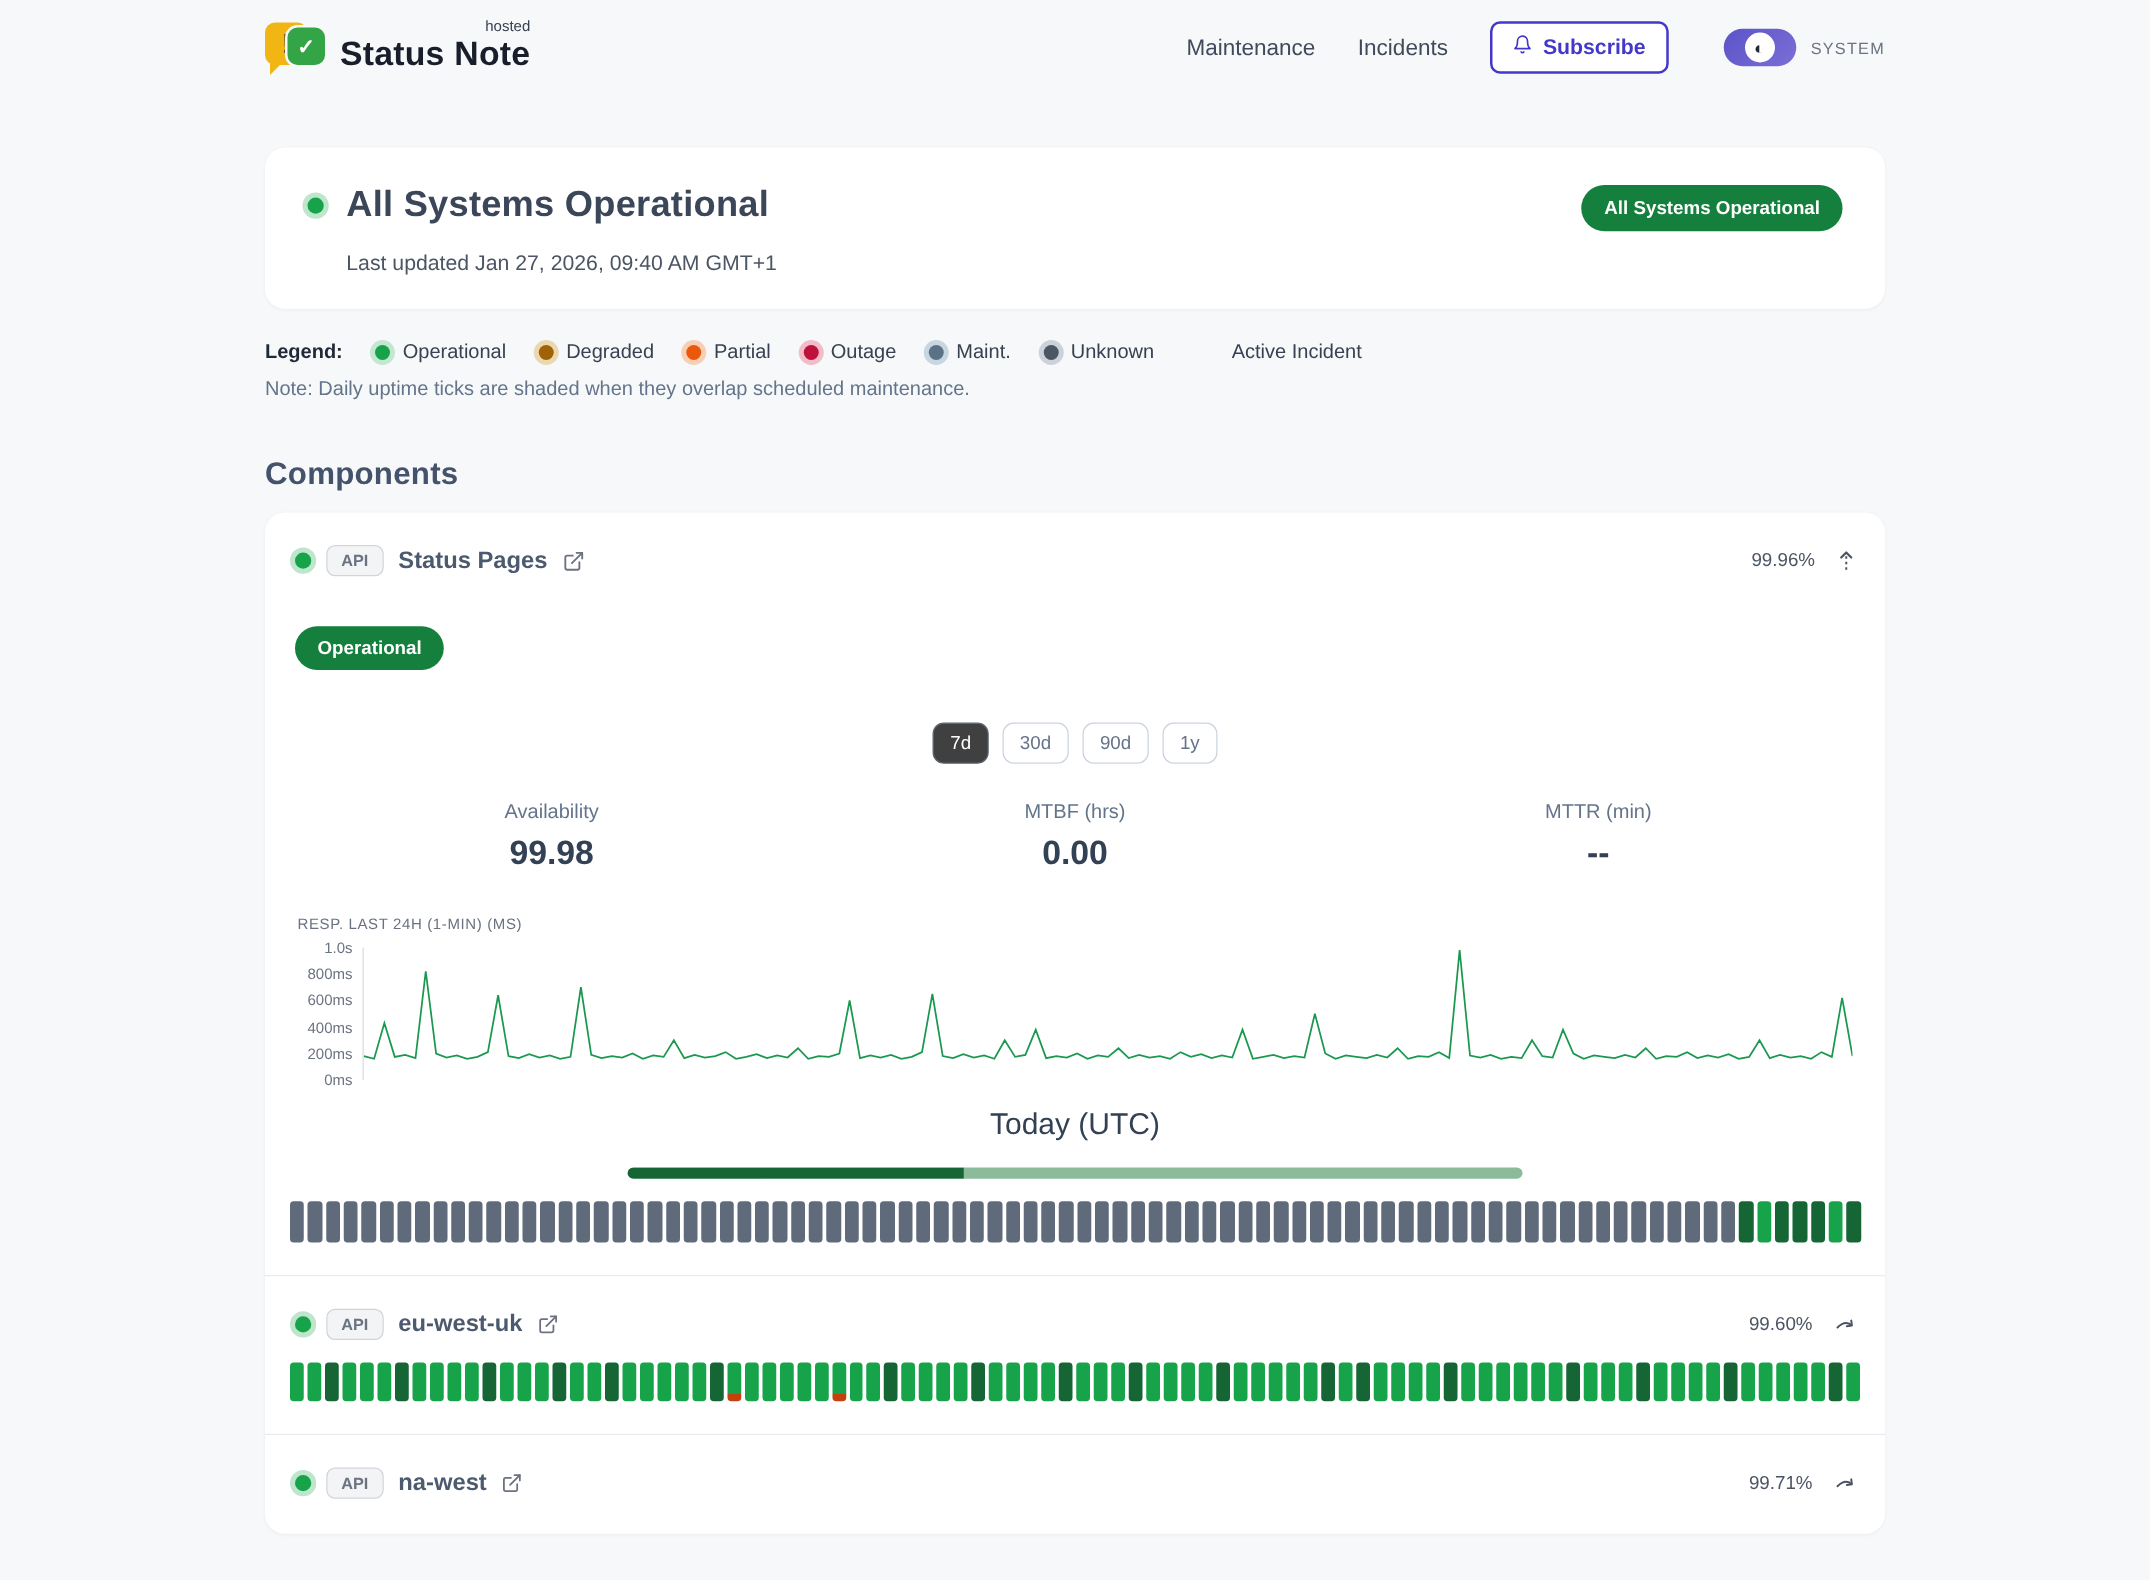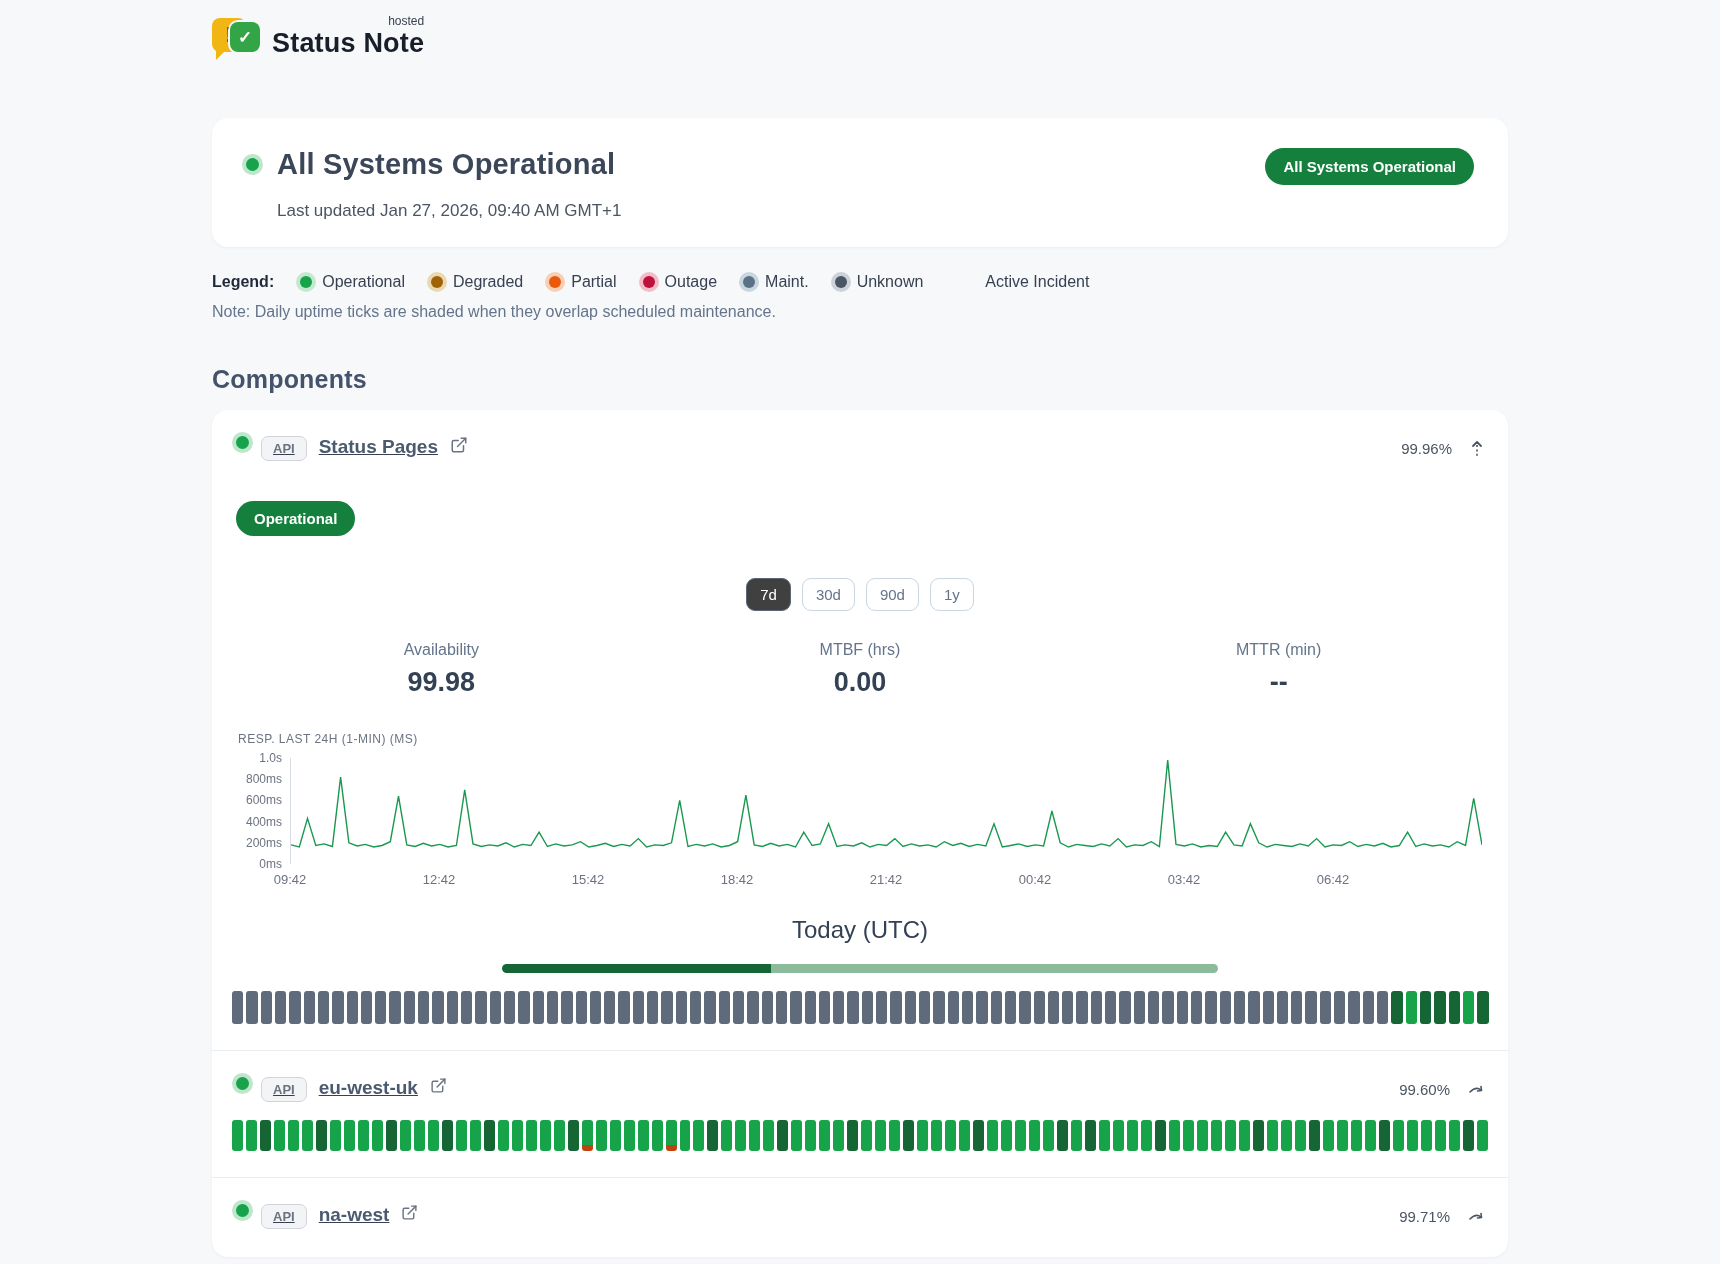--- a/index.html
+++ b/index.html
@@ -44,21 +44,21 @@
   .legend-item { display:flex; align-items:center; gap:10px; }
   .legend-item .dot { width:12px; height:12px; }
   .active-incident { margin-left:36px; color:#374151; }
   .legend-note { margin-top:12px; font-size:16px; color:#64748b; }
 
   
   .components-heading { margin-top:44px; font-size:25px; font-weight:600; color:#44536b; letter-spacing:.2px; }
   .components-card { margin-top:16px; background:#fff; border-radius:16px; padding:22px 20px 24px 20px; box-shadow:0 1px 3px rgba(20,30,50,.05); }
 
   .comp-header { display:flex; align-items:center; justify-content:space-between; padding:4px 4px; }
-  .comp-left { display:flex; gap:12px;text-decoration:underline; }
+  .comp-left { display:flex; align-items:center; gap:12px; }
   .type-badge { background:#f3f4f6; border:1px solid #d1d5db; color:#6b7280; font-size:13px; font-weight:600; border-radius:7px; padding:4px 11px; }
   .comp-name { font-size:19px; font-weight:700; color:#4b5a6e; cursor:pointer; }
   .ext-icon { color:#6b7280; cursor:pointer; display:flex; }
   .comp-right { display:flex; align-items:center; gap:18px; }
   .uptime { font-size:15px; color:#4b5563; }
   .collapse-icon { color:#4b5563; cursor:pointer; display:flex; }
 
   .status-pill { display:inline-block; margin:36px 0 0 4px; background:#15803d; color:#fff; font-size:15px; font-weight:700; padding:9px 18px; border-radius:999px; }
 
   .range-row { margin-top:42px; display:flex; justify-content:center; gap:11px; }
@@ -104,20 +104,39 @@
             <span>!</span>
           </div>
         <div class="tail"></div>
         <div class="bubble-g">
             <span>✓</span>
           </div>
       </div>
       <div class="brand-text">
         <span class="brand-name">Status Note</span>
         <span class="brand-badge">hosted</span>
+      </div>
+    </div>
+    <div class="nav">
+      <span class="nav-link">Maintenance</span>
+      <span class="nav-link">Incidents</span>
+      <button class="subscribe-btn">
+        <span class="bell">
+          <svg width="16" height="17" viewBox="0 0 24 24" fill="none" stroke="#4338ca" stroke-width="2" stroke-linecap="round" stroke-linejoin="round">
+              <path d="M18 8a6 6 0 0 0-12 0c0 7-3 9-3 9h18s-3-2-3-9"></path>
+              <path d="M13.7 21a2 2 0 0 1-3.4 0"></path>
+            </svg>
+        </span>
+        <span>Subscribe</span>
+      </button>
+      <div class="theme-wrap">
+        <div class="toggle">
+          <div class="knob">◐</div>
+        </div>
+        <span class="theme-label">SYSTEM</span>
       </div>
     </div>
   </div>
 
   <div class="hero-card">
     <div>
       <div class="hero-title-row">
         <span class="dot halo" style="background: rgb(22, 163, 74); --halo: #bfe6cc;"></span>
         <span class="hero-title">All Systems Operational</span>
       </div>
@@ -219,30 +238,20 @@
             <span style="top: 60%;">400ms</span>
             <span style="top: 80%;">200ms</span>
             <span style="top: 100%;">0ms</span>
           </div>
         <div class="plot">
           <svg id="chart-svg" width="100%" height="106" preserveAspectRatio="none" viewBox="0 0 1191 106">
               <polyline points="0.0,86.9 8.3,89.0 16.5,60.4 24.8,87.5 33.1,85.9 41.4,88.5 49.6,19.1 57.9,84.8 66.2,88.0 74.4,86.4 82.7,89.0 91.0,87.5 99.3,83.7 107.5,38.2 115.8,86.9 124.1,88.5 132.3,85.3 140.6,88.0 148.9,86.4 157.1,89.0 165.4,87.5 173.7,31.8 182.0,85.9 190.2,88.5 198.5,86.9 206.8,88.0 215.0,84.8 223.3,89.0 231.6,86.4 239.9,87.5 248.1,74.2 256.4,88.5 264.7,85.9 272.9,88.0 281.2,86.9 289.5,83.7 297.8,89.0 306.0,87.5 314.3,85.3 322.6,88.5 330.8,86.4 339.1,88.0 347.4,80.6 355.6,89.0 363.9,86.9 372.2,87.5 380.5,84.8 388.7,42.4 397.0,88.5 405.3,86.4 413.5,88.0 421.8,85.9 430.1,89.0 438.4,87.5 446.6,83.7 454.9,37.1 463.2,86.9 471.4,88.5 479.7,85.3 488.0,88.0 496.3,86.4 504.5,89.0 512.8,74.2 521.1,87.5 529.3,85.9 537.6,65.7 545.9,88.5 554.1,86.9 562.4,88.0 570.7,84.8 579.0,89.0 587.2,86.4 595.5,87.5 603.8,80.6 612.0,88.5 620.3,85.9 628.6,88.0 636.9,86.9 645.1,89.0 653.4,83.7 661.7,87.5 669.9,85.3 678.2,88.5 686.5,86.4 694.8,88.0 703.0,65.7 711.3,89.0 719.6,87.5 727.8,85.9 736.1,88.5 744.4,86.9 752.6,88.0 760.9,53.0 769.2,84.8 777.5,89.0 785.7,86.4 794.0,87.5 802.3,88.5 810.5,85.9 818.8,88.0 827.1,80.6 835.4,89.0 843.6,86.9 851.9,87.5 860.2,83.7 868.4,88.5 876.7,2.1 885.0,86.4 893.3,88.0 901.5,85.9 909.8,89.0 918.1,87.5 926.3,88.5 934.6,74.2 942.9,86.9 951.1,88.0 959.4,65.7 967.7,84.8 976.0,89.0 984.2,86.4 992.5,87.5 1000.8,88.5 1009.0,85.9 1017.3,88.0 1025.6,80.6 1033.9,89.0 1042.1,86.9 1050.4,87.5 1058.7,83.7 1066.9,88.5 1075.2,86.4 1083.5,88.0 1091.8,85.3 1100.0,89.0 1108.3,87.5 1116.6,74.2 1124.8,88.5 1133.1,85.9 1141.4,88.0 1149.6,86.9 1157.9,89.0 1166.2,83.7 1174.5,87.5 1182.7,40.3 1191.0,86.9" fill="none" stroke="#1a9850" stroke-width="1.4"></polyline>
             </svg>
         </div>
       </div>
-      <div class="x-axis" id="x-axis">
-          <span style="left: 0%;">09:42</span>
-          <span style="left: 12.5%;">12:42</span>
-          <span style="left: 25%;">15:42</span>
-          <span style="left: 37.5%;">18:42</span>
-          <span style="left: 50%;">21:42</span>
-          <span style="left: 62.5%;">00:42</span>
-          <span style="left: 75%;">03:42</span>
-          <span style="left: 87.5%;">06:42</span>
-        </div>
     </div>
 
     <div class="today-label">Today (UTC)</div>
     <div class="today-bar" style="width: 57%; background: rgb(140, 187, 156);">
       <div class="today-fill" id="today-fill" style="width: 37.5%; background: rgb(22, 101, 52);"></div>
     </div>
 
     <div class="ticks" id="ticks-main">
         <div class="tick" style="background: rgb(95, 107, 123);"></div>
         <div class="tick" style="background: rgb(95, 107, 123);"></div>

